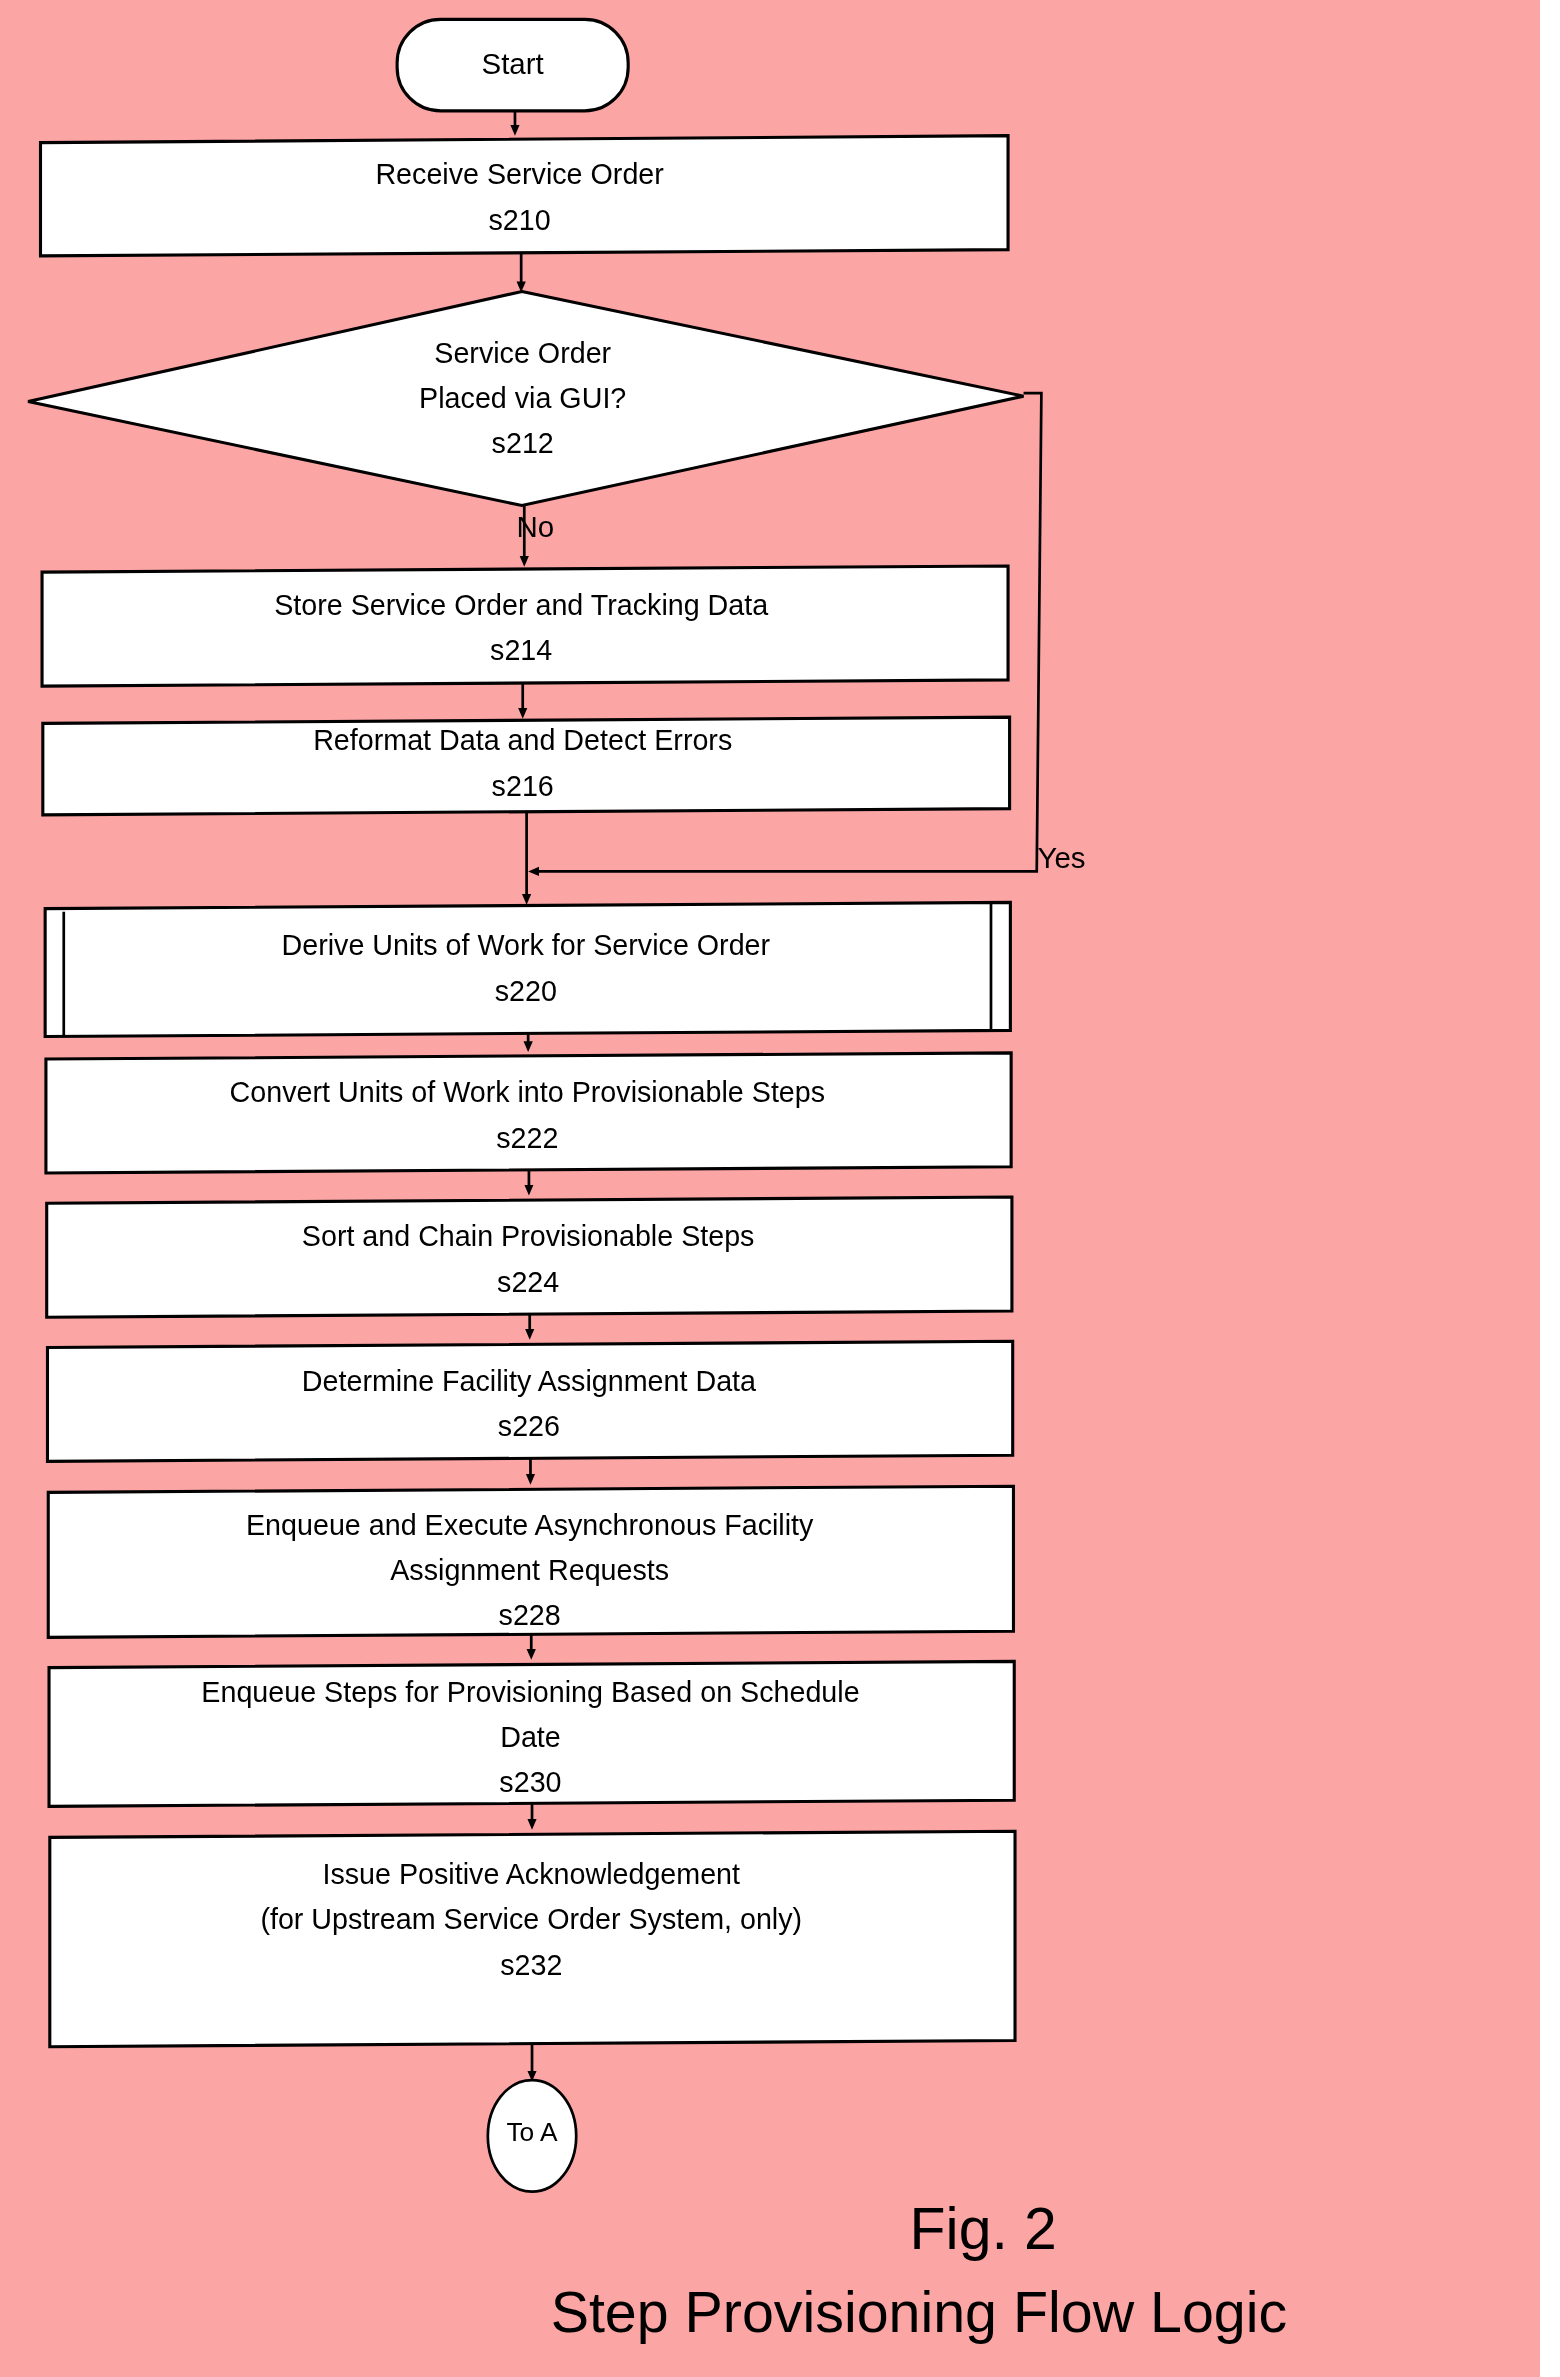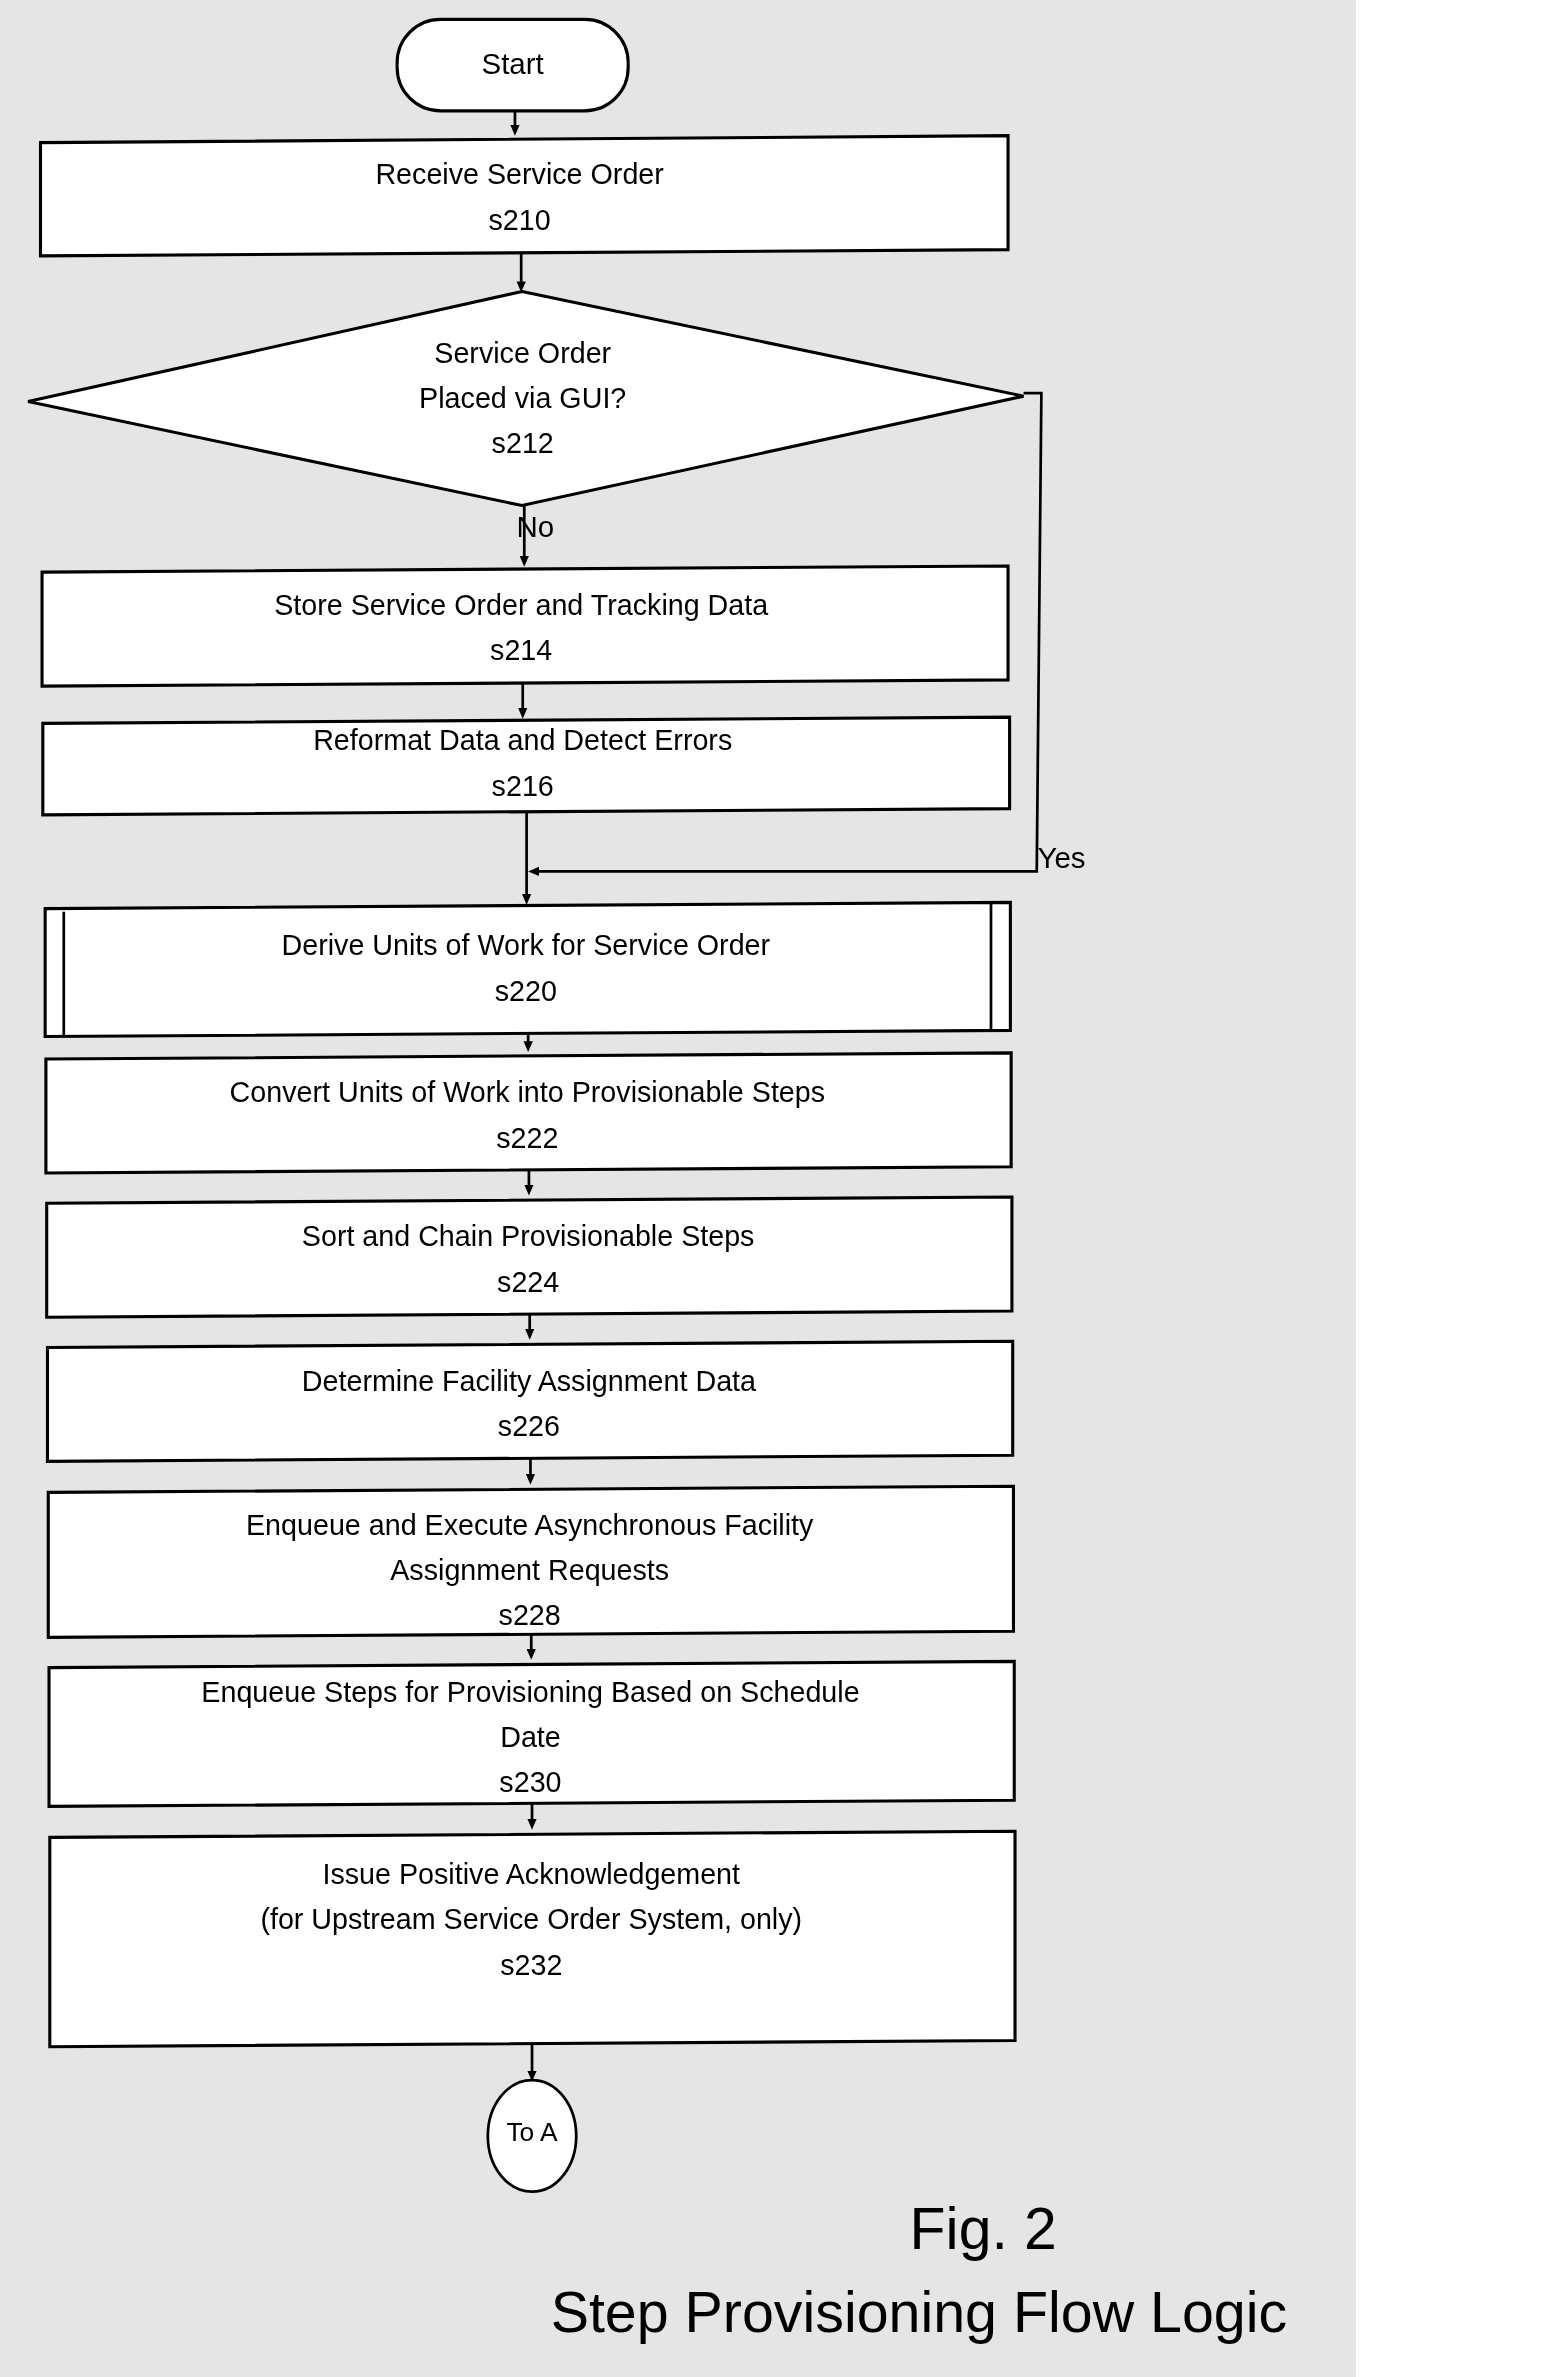--- a/index.html
+++ b/index.html
@@ -6,23 +6,23 @@
     margin: 0;
     padding: 0;
     background: #ffffff;
   }
   body {
     font-family: "Liberation Sans", sans-serif;
     color: #000000;
   }
   #page {
     position: relative;
-    width: 1356px;
+    width: 1540px;
     height: 2377px;
-    background: #e5e5e5;
+    background: #fca5a5;
     overflow: hidden;
   }
   #flow-svg {
     position: absolute;
     left: 0;
     top: 0;
     width: 1561px;
     height: 2377px;
   }
   .shape-stroke {

